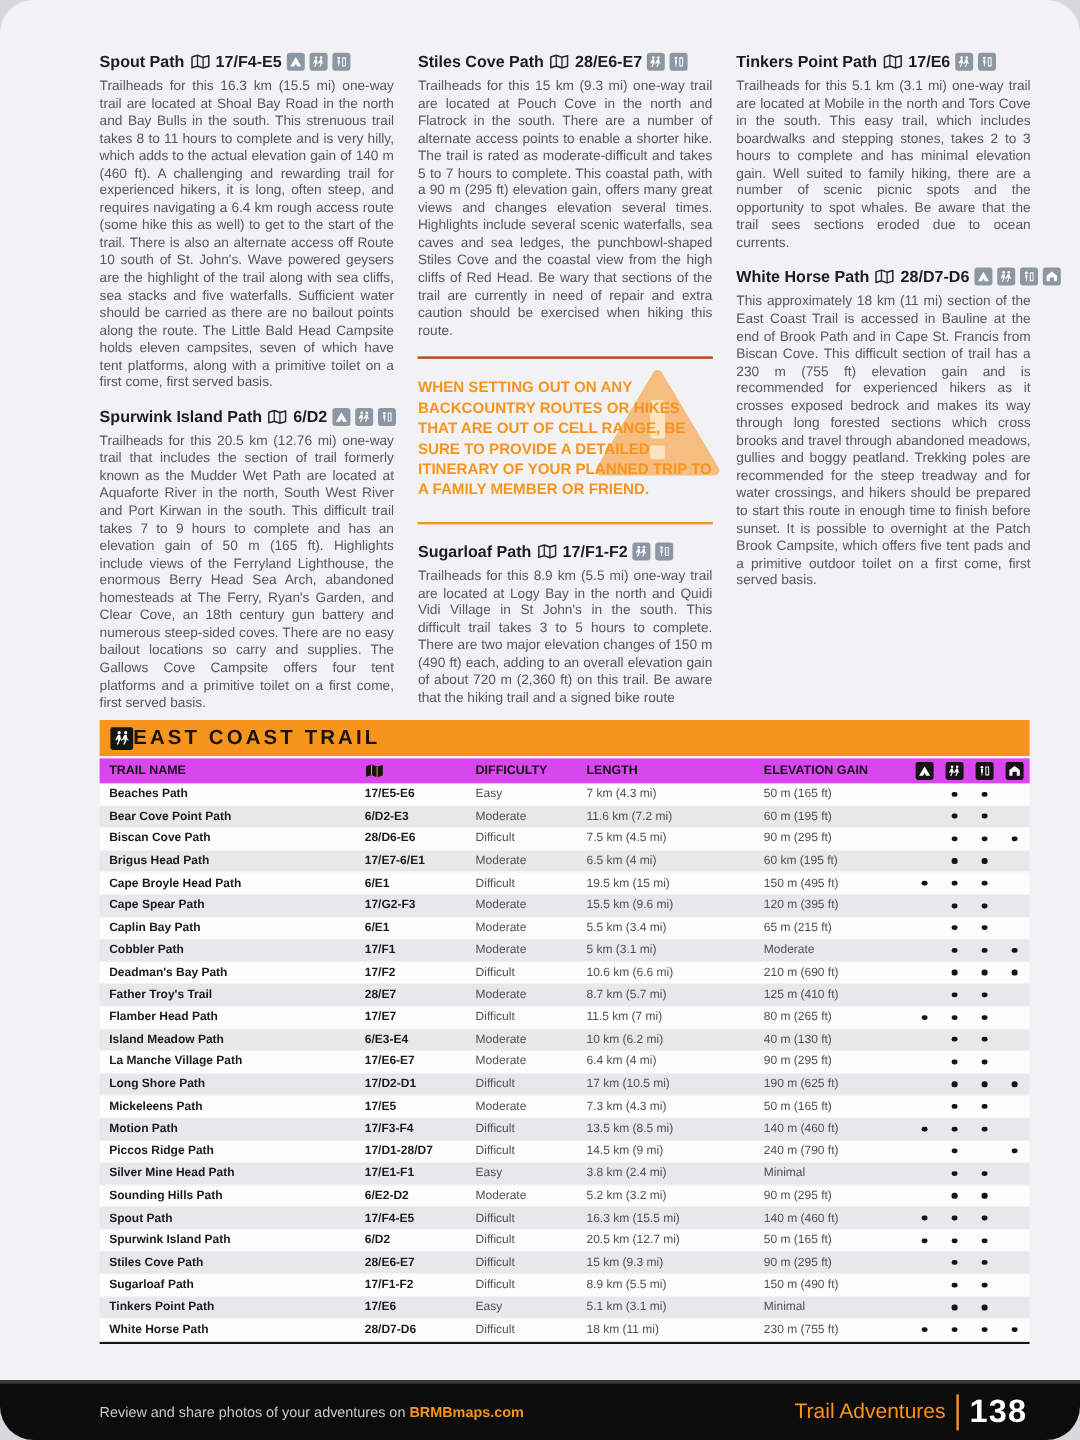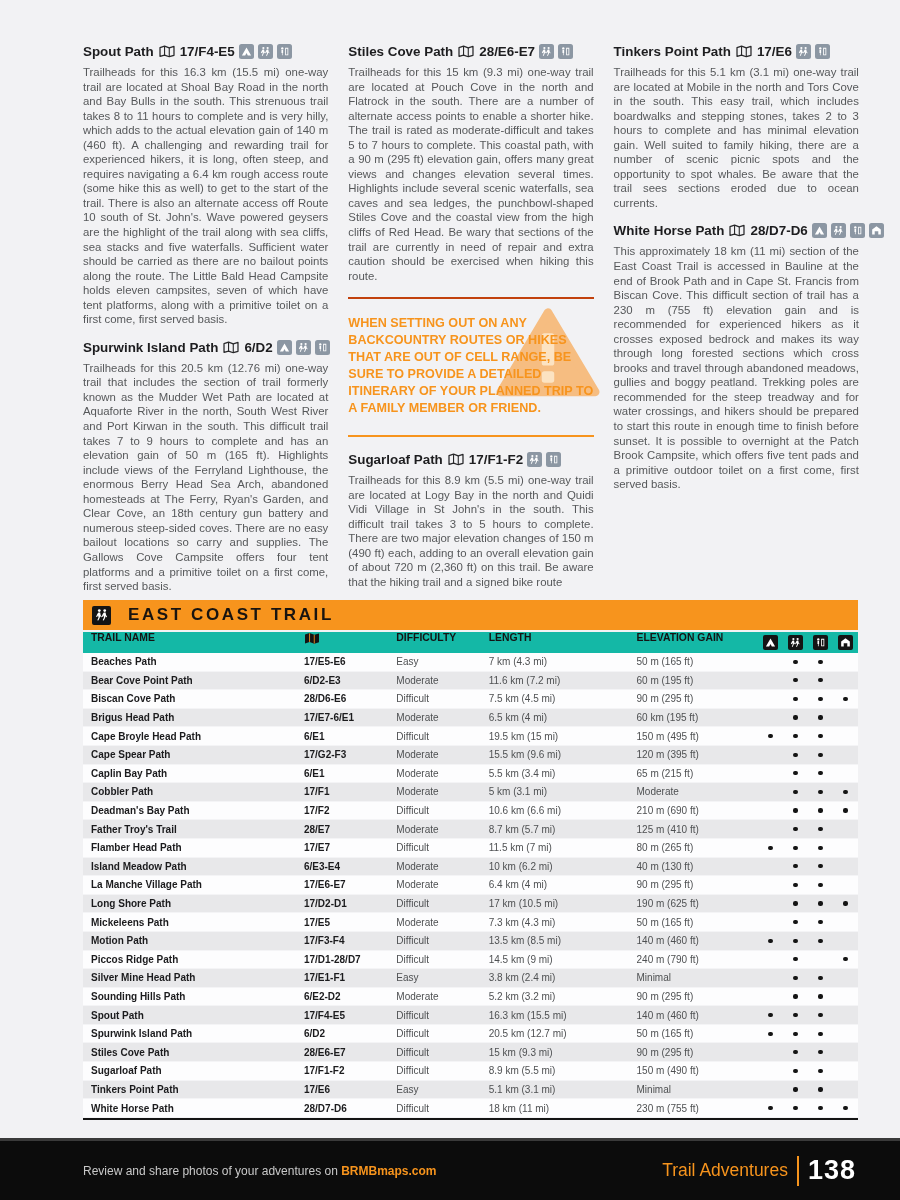--- a/index.html
+++ b/index.html
@@ -1,19 +1,20 @@
 <!DOCTYPE html>
 <html><head>
 <meta charset="utf-8">
 <style>
   html,body { margin:0; padding:0; background:#d8d8da; }
   .page {
     position:relative; width:900px; height:1200px; margin:0 auto;
     background:#f2f2f4; overflow:hidden;
     font-family:"Liberation Sans", sans-serif;
+    border-radius:28px;
   }
   
   .columns { position:absolute; left:83px; top:44px; width:776px; display:flex; gap:20px; }
   .col { width:245.3px; }
   .col > :first-child { margin-top:0; }
   .section-heading {
     display:flex; align-items:center; gap:4px;
     font-size:13.4px; font-weight:bold; color:#1d1d1f;
     margin:13px 0 6px 0; white-space:nowrap;
   }
@@ -35,30 +36,30 @@
   }
   .warning-text {
     position:relative; z-index:1;
     font-size:12.6px; line-height:17px; font-weight:bold; color:#f7941d;
   }
   .warning-tri { position:absolute; right:-6px; top:8px; z-index:0; }
   
   .trail-table { position:absolute; left:83px; top:600px; width:775px; }
   .title-band {
     background:#f7941d; height:30px; display:flex; align-items:center;
-    gap:17px; padding-left:9px; box-sizing:border-box; margin-bottom:2px;
+    gap:0; padding-left:9px; box-sizing:border-box; margin-bottom:2px;
   }
   .band-icon {
     width:19px; height:19px; background:#141414; border-radius:2px;
     display:flex; align-items:center; justify-content:center;
   }
   .band-icon svg { width:14px; height:14px; }
   .band-label { font-size:17px; font-weight:bold; letter-spacing:2.6px; color:#181410; }
   .header-row {
-    background:#14b8a6; height:21px; display:flex; 
+    background:#d946ef; height:21px; display:flex; align-items:center;
     font-size:10.4px; font-weight:bold; color:#141414;
   }
   .c-name { width:227px; padding-left:8px; box-sizing:border-box; }
   .c-map  { width:95px; }
   .c-diff { width:95px; }
   .c-len  { width:152px; }
   .c-elev { width:125px; }
   .c-amen { width:25.7px; display:flex; align-items:center; justify-content:center; }
   .header-row .c-map svg { width:16px; height:13px; display:block; }
   .thicon {
@@ -71,21 +72,21 @@
     display:flex; align-items:center; height:17.6px; border-bottom:1px solid #f4f4f6;
     font-size:10px; color:#4e5052;
   }
   .body-row:nth-child(odd)  { background:#fdfdfe; }
   .body-row:nth-child(even) { background:#e8e8ea; }
   .body-row .c-name { font-weight:bold; color:#1b1b1d; }
   .body-row .c-map  { font-weight:bold; color:#1b1b1d; }
   .dot { width:4.2px; height:4.2px; border-radius:50%; background:#141414; }
   
   .footer {
-    position:absolute; left:0; bottom:0; width:900px; height:62px;
+    position:absolute; left:0; bottom:0; width:900px; height:50px;
     background:#0c0c0c; border-top:3px solid #3a3a3a; box-sizing:border-box;
     display:flex; align-items:center; justify-content:space-between;
     padding:0 44px 0 83px;
   }
   .footer-left { font-size:12px; color:#c9c9c9; }
   .footer-left .brand { color:#f7941d; font-weight:bold; }
   .footer-right { display:flex; align-items:center; gap:9px; }
   .footer-section { font-size:17.5px; color:#f7941d; }
   .footer-divider { width:2px; height:30px; background:#f7941d; }
   .footer-page { font-size:27px; font-weight:bold; color:#ffffff; letter-spacing:1px; }

